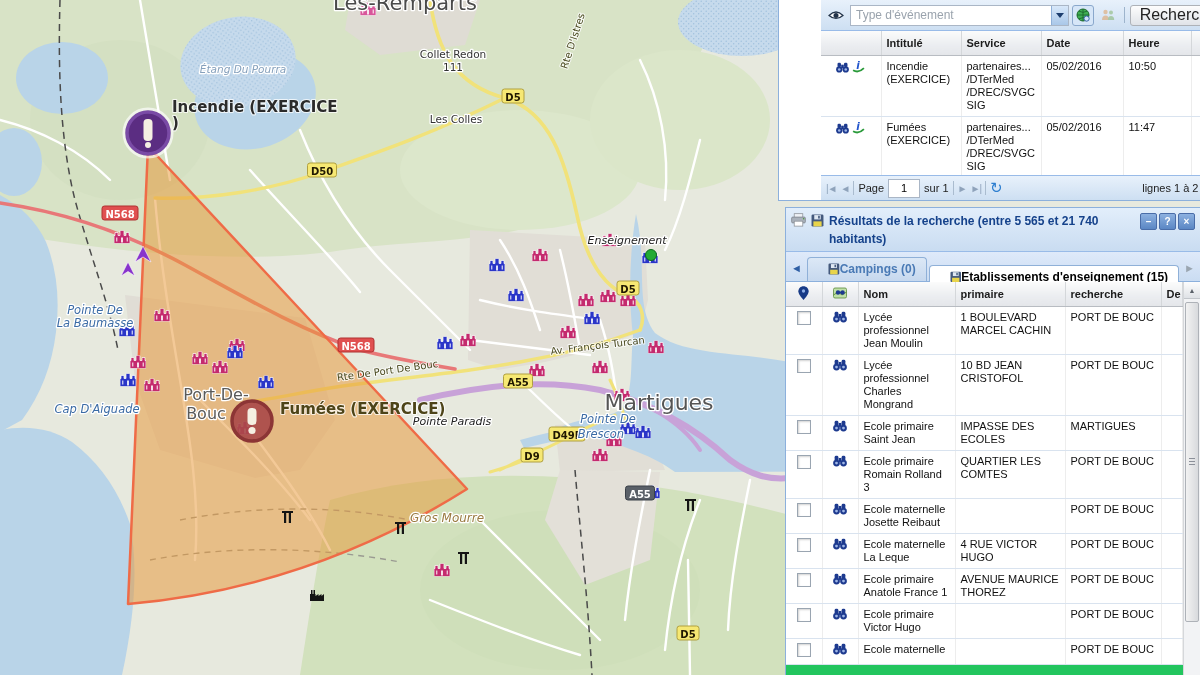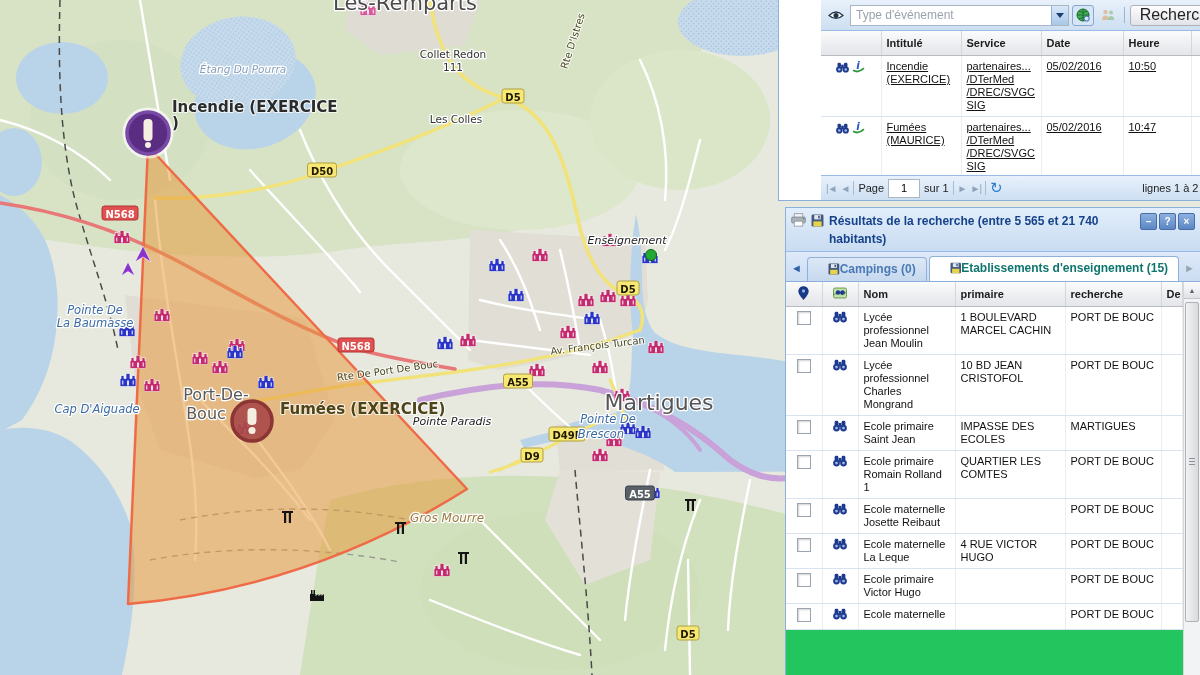--- a/index.html
+++ b/index.html
@@ -30,21 +30,21 @@
     border-radius:3px;height:21px;padding:0 9px;cursor:pointer;white-space:nowrap;}
   .tb-sep{width:1px;height:16px;background:#9db4cc;margin:0 2px;flex:0 0 auto;}
 
   table.grid{border-collapse:collapse;table-layout:fixed;width:100%;background:#fff;}
   .grid th{background:linear-gradient(#fbfbfb 0%,#eceef1 55%,#e4e6ea 100%);
     border-right:1px solid #d4d7da;border-bottom:1px solid #b8bcc2;font-size:11px;font-weight:bold;color:#1c1c1c;
     text-align:left;padding:4px 5px;height:16px;overflow:hidden;white-space:nowrap;}
   .grid td{border-right:1px solid #ededed;border-bottom:1px solid #d9e3ef;font-size:11px;color:#111;
     padding:4px 5px;vertical-align:top;line-height:13px;overflow:hidden;}
   .grid .icon-cell{text-align:center;}
-  .pre{white-space:pre-line;text-decoration:underline;}
+  .pre{white-space:pre-line;}
   .grid-body{flex:1 1 auto;overflow:hidden;position:relative;background:#22c55e;}
 
   .paging{display:flex;align-items:center;gap:4px;padding:0 5px;height:24px;flex:0 0 auto;
     background:linear-gradient(#e8f1fb,#cddff2);border-top:1px solid #99bbe8;font-size:11px;color:#222;}
   .pg-ico{color:#8fa3bb;font-size:10px;cursor:pointer;letter-spacing:-1px;}
   .pg-input{width:26px;height:15px;border:1px solid #aab6c6;font-size:11px;text-align:center;}
   .pg-sep{width:1px;height:14px;background:#aabccf;}
   .refresh{color:#2e7fd0;font-size:15px;line-height:12px;cursor:pointer;font-family:"DejaVu Sans",sans-serif;}
   .pg-summary{margin-left:auto;color:#222;}
 
@@ -53,21 +53,21 @@
   .win-title{font-size:12px;font-weight:bold;color:#15428b;line-height:18px;flex:1 1 auto;}
   .win-tools{display:flex;gap:2px;flex:0 0 auto;margin-top:1px;}
   .win-tool{width:15px;height:15px;border:1px solid #4a6da8;border-radius:2px;color:#fff;font-size:10px;font-weight:bold;
     display:flex;align-items:center;justify-content:center;background:linear-gradient(#8db1e0,#5b87c4);cursor:pointer;line-height:1;}
 
   .tabbar{display:flex;align-items:flex-end;gap:2px;padding:3px 2px 0 2px;height:26px;
     background:linear-gradient(#dfeafa,#cadcf2);border-bottom:1px solid #8cb0dc;flex:0 0 auto;}
   .tab{display:flex;align-items:center;padding:4px 10px 5px 20px;font-size:12px;font-weight:bold;
     border:1px solid #8fb0d8;border-bottom:none;border-radius:4px 4px 0 0;cursor:pointer;white-space:nowrap;overflow:hidden;}
   .tab.inactive{background:linear-gradient(#dce8f6,#c6d8ee);color:#4a7ab5;}
-  .tab.active{background:#fff;color:#0f766e;position:relative;top:0;padding-bottom:6px;margin-top:12px;}
+  .tab.active{background:#fff;color:#000000;position:relative;top:9px;padding-bottom:6px;margin-top:12px;}
   .tab-scroll{align-self:center;font-size:11px;padding:0 3px;cursor:pointer;line-height:18px;}
   .tab-scroll.on{color:#2f5fa5;} .tab-scroll.off{color:#9aa5b0;}
 
   .cb{display:inline-block;width:12px;height:12px;background:#fff;border:1px solid #9aa5b1;
       box-shadow:inset 1px 1px 2px rgba(0,0,0,.18);cursor:pointer;}
   .scrollbar{position:absolute;top:0;right:0;width:16px;bottom:0;background:#f2f3f5;border-left:1px solid #d5d7da;}
   .sb-up{height:16px;background:linear-gradient(#fdfdfd,#dfe2e6);border-bottom:1px solid #c2c6cb;
      display:flex;align-items:center;justify-content:center;font-size:7px;color:#5a6068;cursor:pointer;}
   .sb-thumb{position:absolute;left:1px;right:1px;top:20px;height:318px;border:1px solid #aeb2b8;border-radius:2px;
      background:linear-gradient(90deg,#f2f2f2,#d8dadd);cursor:pointer;}
@@ -385,27 +385,27 @@
             <td class="pre">10:50</td>
             <td></td>
           </tr>
           <tr style="height: 61px;">
             <td class="icon-cell"><svg width="13" height="11">
                 <use href="#sym-binoc"></use>
               </svg> <svg width="13" height="13">
                 <use href="#sym-info"></use>
               </svg></td>
             <td class="pre">Fumées
-(MAURICE)</td>
+(EXERCICE)</td>
             <td class="pre">partenaires...
 /DTerMed
 /DREC/SVGC
 SIG</td>
             <td class="pre">05/02/2016</td>
-            <td class="pre">10:47</td>
+            <td class="pre">11:47</td>
             <td></td>
           </tr>
         </tbody>
     </table>
   </div>
   <div class="paging">
     <span class="pg-ico">|◄</span>
     <span class="pg-ico">◄</span>
     <span class="pg-sep"></span>
     <span>Page</span>
@@ -510,21 +510,21 @@
             <td>Ecole primaire Saint Jean</td>
             <td>IMPASSE DES ECOLES</td>
             <td>MARTIGUES</td>
             <td></td>
           </tr>
           <tr>
             <td class="icon-cell"><span class="cb"></span></td>
             <td class="icon-cell"><svg width="14" height="12">
                 <use href="#sym-binoc"></use>
               </svg></td>
-            <td>Ecole primaire Romain Rolland 1</td>
+            <td>Ecole primaire Romain Rolland 3</td>
             <td>QUARTIER LES COMTES</td>
             <td>PORT DE BOUC</td>
             <td></td>
           </tr>
           <tr>
             <td class="icon-cell"><span class="cb"></span></td>
             <td class="icon-cell"><svg width="14" height="12">
                 <use href="#sym-binoc"></use>
               </svg></td>
             <td>Ecole maternelle Josette Reibaut</td>
@@ -532,20 +532,30 @@
             <td>PORT DE BOUC</td>
             <td></td>
           </tr>
           <tr>
             <td class="icon-cell"><span class="cb"></span></td>
             <td class="icon-cell"><svg width="14" height="12">
                 <use href="#sym-binoc"></use>
               </svg></td>
             <td>Ecole maternelle La Leque</td>
             <td>4 RUE VICTOR HUGO</td>
+            <td>PORT DE BOUC</td>
+            <td></td>
+          </tr>
+          <tr>
+            <td class="icon-cell"><span class="cb"></span></td>
+            <td class="icon-cell"><svg width="14" height="12">
+                <use href="#sym-binoc"></use>
+              </svg></td>
+            <td>Ecole primaire Anatole France 1</td>
+            <td>AVENUE MAURICE THOREZ</td>
             <td>PORT DE BOUC</td>
             <td></td>
           </tr>
           <tr>
             <td class="icon-cell"><span class="cb"></span></td>
             <td class="icon-cell"><svg width="14" height="12">
                 <use href="#sym-binoc"></use>
               </svg></td>
             <td>Ecole primaire Victor Hugo</td>
             <td></td>

